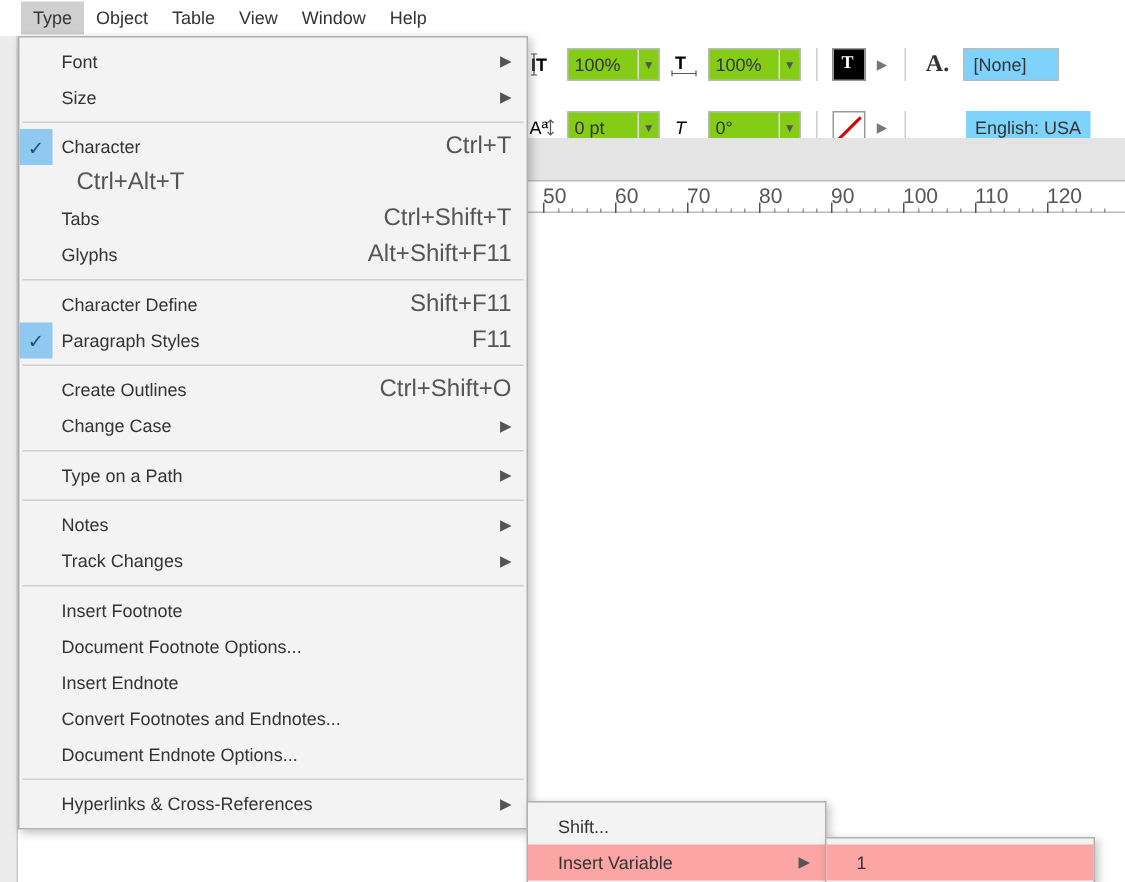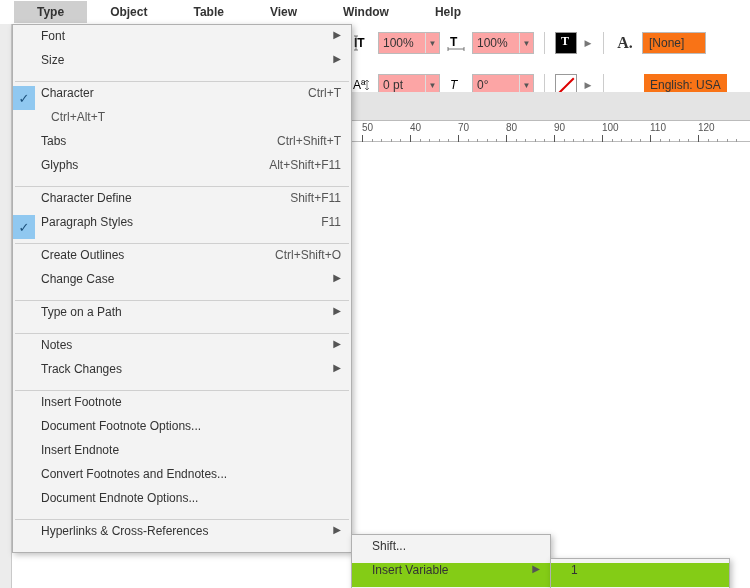--- a/index.html
+++ b/index.html
@@ -1,53 +1,53 @@
 <!DOCTYPE html>
 <html><head>
 <meta charset="utf-8">
 <style>
   * { box-sizing: border-box; margin: 0; padding: 0; font-family: "Segoe UI", Tahoma, sans-serif; font-size: 12px; color: #333; }
   body { width: 750px; height: 588px; background: #fff; overflow: hidden; position: relative; }
 
   
   .menubar { position: absolute; left: 14px; top: 0; height: 24px; display: flex; align-items: center; gap: 0; }
-  .menubar .menu-item { padding: 4px 23px; cursor: default; font-weight: bold; }
+  .menubar .menu-item { padding: 4px 8px; cursor: default; }
   .menubar .menu-item.active { background: #cfcfcf; }
 
   
   .toolbar { position: absolute; left: 352px; top: 30px; right: 0; height: 60px; }
   .tb-row { display: flex; align-items: center; gap: 6px; height: 26px; }
   .tb-icon { width: 20px; height: 20px; display: flex; align-items: center; justify-content: center; color:#555; }
-  .tb-combo { display:flex; align-items:center; border:1px solid #bbb; height:22px; background:#fca5a5; }
+  .tb-combo { display:flex; align-items:center; border:1px solid #bbb; height:22px; background:#84cc16; }
   .tb-combo .val { width:46px; padding:0 4px; font-size:12px; text-align:left; }
   .tb-combo .chev { width:14px; display:flex; align-items:center; justify-content:center; font-size:8px; color:#555; border-left:1px solid #ddd; height:100%; }
   .divider { width:1px; height:22px; background:#ccc; margin:0 4px; }
   .swatch { width:22px; height:22px; border:1px solid #999; position:relative; background:#fff; }
   .swatch.solid { background:#000; }
   .swatch.none::after { content:""; position:absolute; left:-1px; right:-1px; top:50%; height:2px; background:#d00; transform:rotate(-45deg); }
   .box-icon { width:22px; height:22px; border:1px solid #bbb; display:flex; align-items:center; justify-content:center; font-weight:bold; font-family:"Times New Roman",serif; font-size:14px; }
-  .field { border:1px solid #bbb; height:22px; padding:0 6px; display:flex; align-items:center; min-width:60px; background:#f97316; }
+  .field { border:1px solid #bbb; height:22px; padding:0 6px; display:flex; align-items:center; min-width:60px; background:#7dd3fc; }
 
   
   .ruler-container { position:absolute; left:352px; top:120px; right:0; height:22px; border-top:1px solid #bbb; border-bottom:1px solid #bbb; background:#fff; }
   .ruler-tick { position:absolute; top:0; height:22px; }
-  .ruler-tick .num { position:absolute; top:1px; left:0; font-size:10px; color:#555; }
+  .ruler-tick .num { position:absolute; top:1px; left:0; font-size:14px; color:#555; }
   .ruler-tick .major { position:absolute; left:0; bottom:0; width:1px; height:8px; background:#555; }
   .ruler-tick .minor { position:absolute; bottom:0; width:1px; height:4px; background:#999; }
 
   
   .canvas { position:absolute; left:352px; top:142px; right:0; bottom:0; background:#fff; }
 
   
   .dropdown { position:absolute; left:12px; top:24px; width:340px; background:#f3f3f3; border:1px solid #b0b0b0; box-shadow:2px 2px 6px rgba(0,0,0,0.25); padding:4px 0; }
-  .dd-item { display:flex; height:24px; padding:0 10px 0 28px; position:relative; cursor:default; }
+  .dd-item { display:flex; align-items:center; height:24px; padding:0 10px 0 28px; position:relative; cursor:default; }
   .dd-item.disabled { color:#a0a0a0; }
-  .dd-item.highlight { background:#84cc16; }
+  .dd-item.highlight { background:#fca5a5; }
   .dd-item .label { flex:1; white-space:nowrap; }
-  .dd-item .shortcut { color:#555; font-size:12px; margin-left:10px; }
+  .dd-item .shortcut { color:#555; font-size:16px; margin-left:10px; }
   .dd-item .sub-arrow { margin-left:auto; font-size:10px; color:#555; padding-left:10px; }
   .dd-item .check { position:absolute; left:0; top:0; width:22px; height:24px; display:flex; align-items:center; justify-content:center; background:#90c8f0; color:#1a4f7a; font-size:13px; }
   .dd-sep { height:1px; background:#cfcfcf; margin:4px 2px; }
 
   
   .submenu1 { position:absolute; left:351px; top:534px; width:200px; background:#f3f3f3; border:1px solid #b0b0b0; box-shadow:2px 2px 6px rgba(0,0,0,0.25); padding:4px 0; }
   .submenu1 .dd-item { padding-left:20px; }
 
   
   .submenu2 { position:absolute; left:550px; top:558px; width:180px; background:#f3f3f3; border:1px solid #b0b0b0; box-shadow:2px 2px 6px rgba(0,0,0,0.25); padding:4px 0; }
@@ -145,21 +145,21 @@
 <div class="ruler-container">
     <div class="ruler-tick" style="left: 10px;">
       <div class="num">50</div>
       <div class="major"></div>
       <div class="minor" style="left: 9.6px;"></div>
       <div class="minor" style="left: 19.2px;"></div>
       <div class="minor" style="left: 28.8px;"></div>
       <div class="minor" style="left: 38.4px;"></div>
     </div>
     <div class="ruler-tick" style="left: 58px;">
-      <div class="num">40</div>
+      <div class="num">60</div>
       <div class="major"></div>
       <div class="minor" style="left: 9.6px;"></div>
       <div class="minor" style="left: 19.2px;"></div>
       <div class="minor" style="left: 28.8px;"></div>
       <div class="minor" style="left: 38.4px;"></div>
     </div>
     <div class="ruler-tick" style="left: 106px;">
       <div class="num">70</div>
       <div class="major"></div>
       <div class="minor" style="left: 9.6px;"></div>

